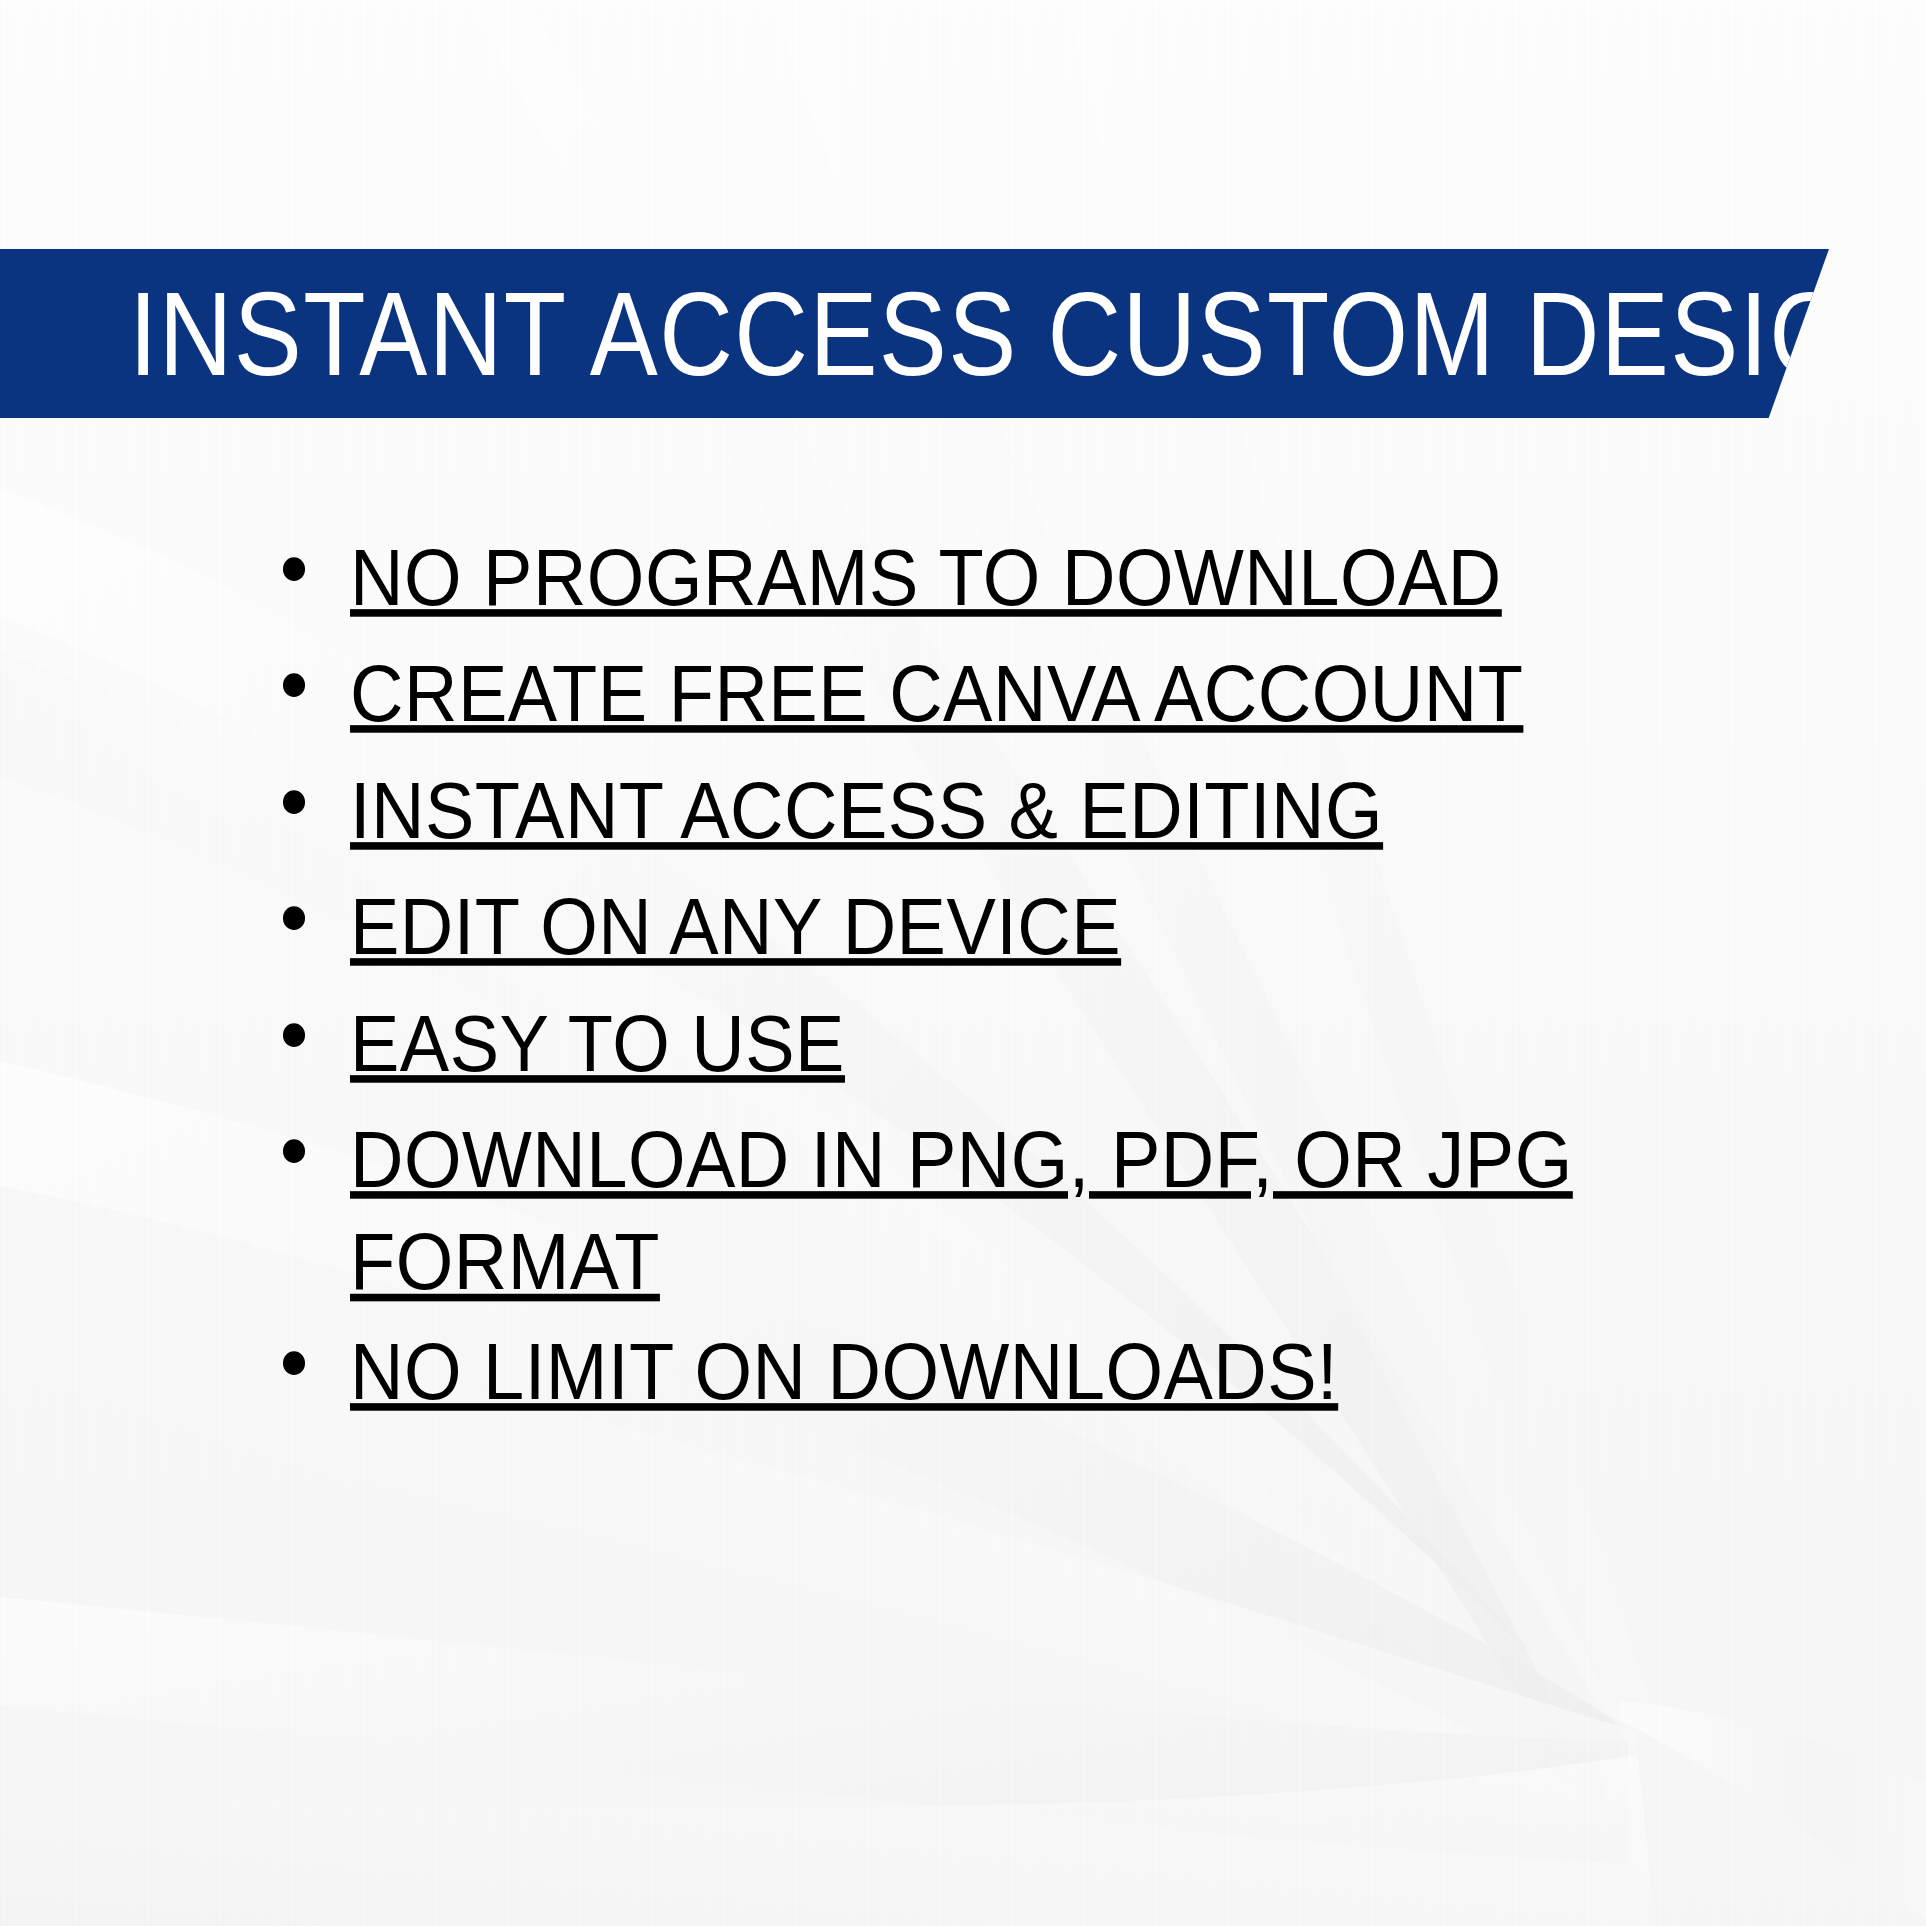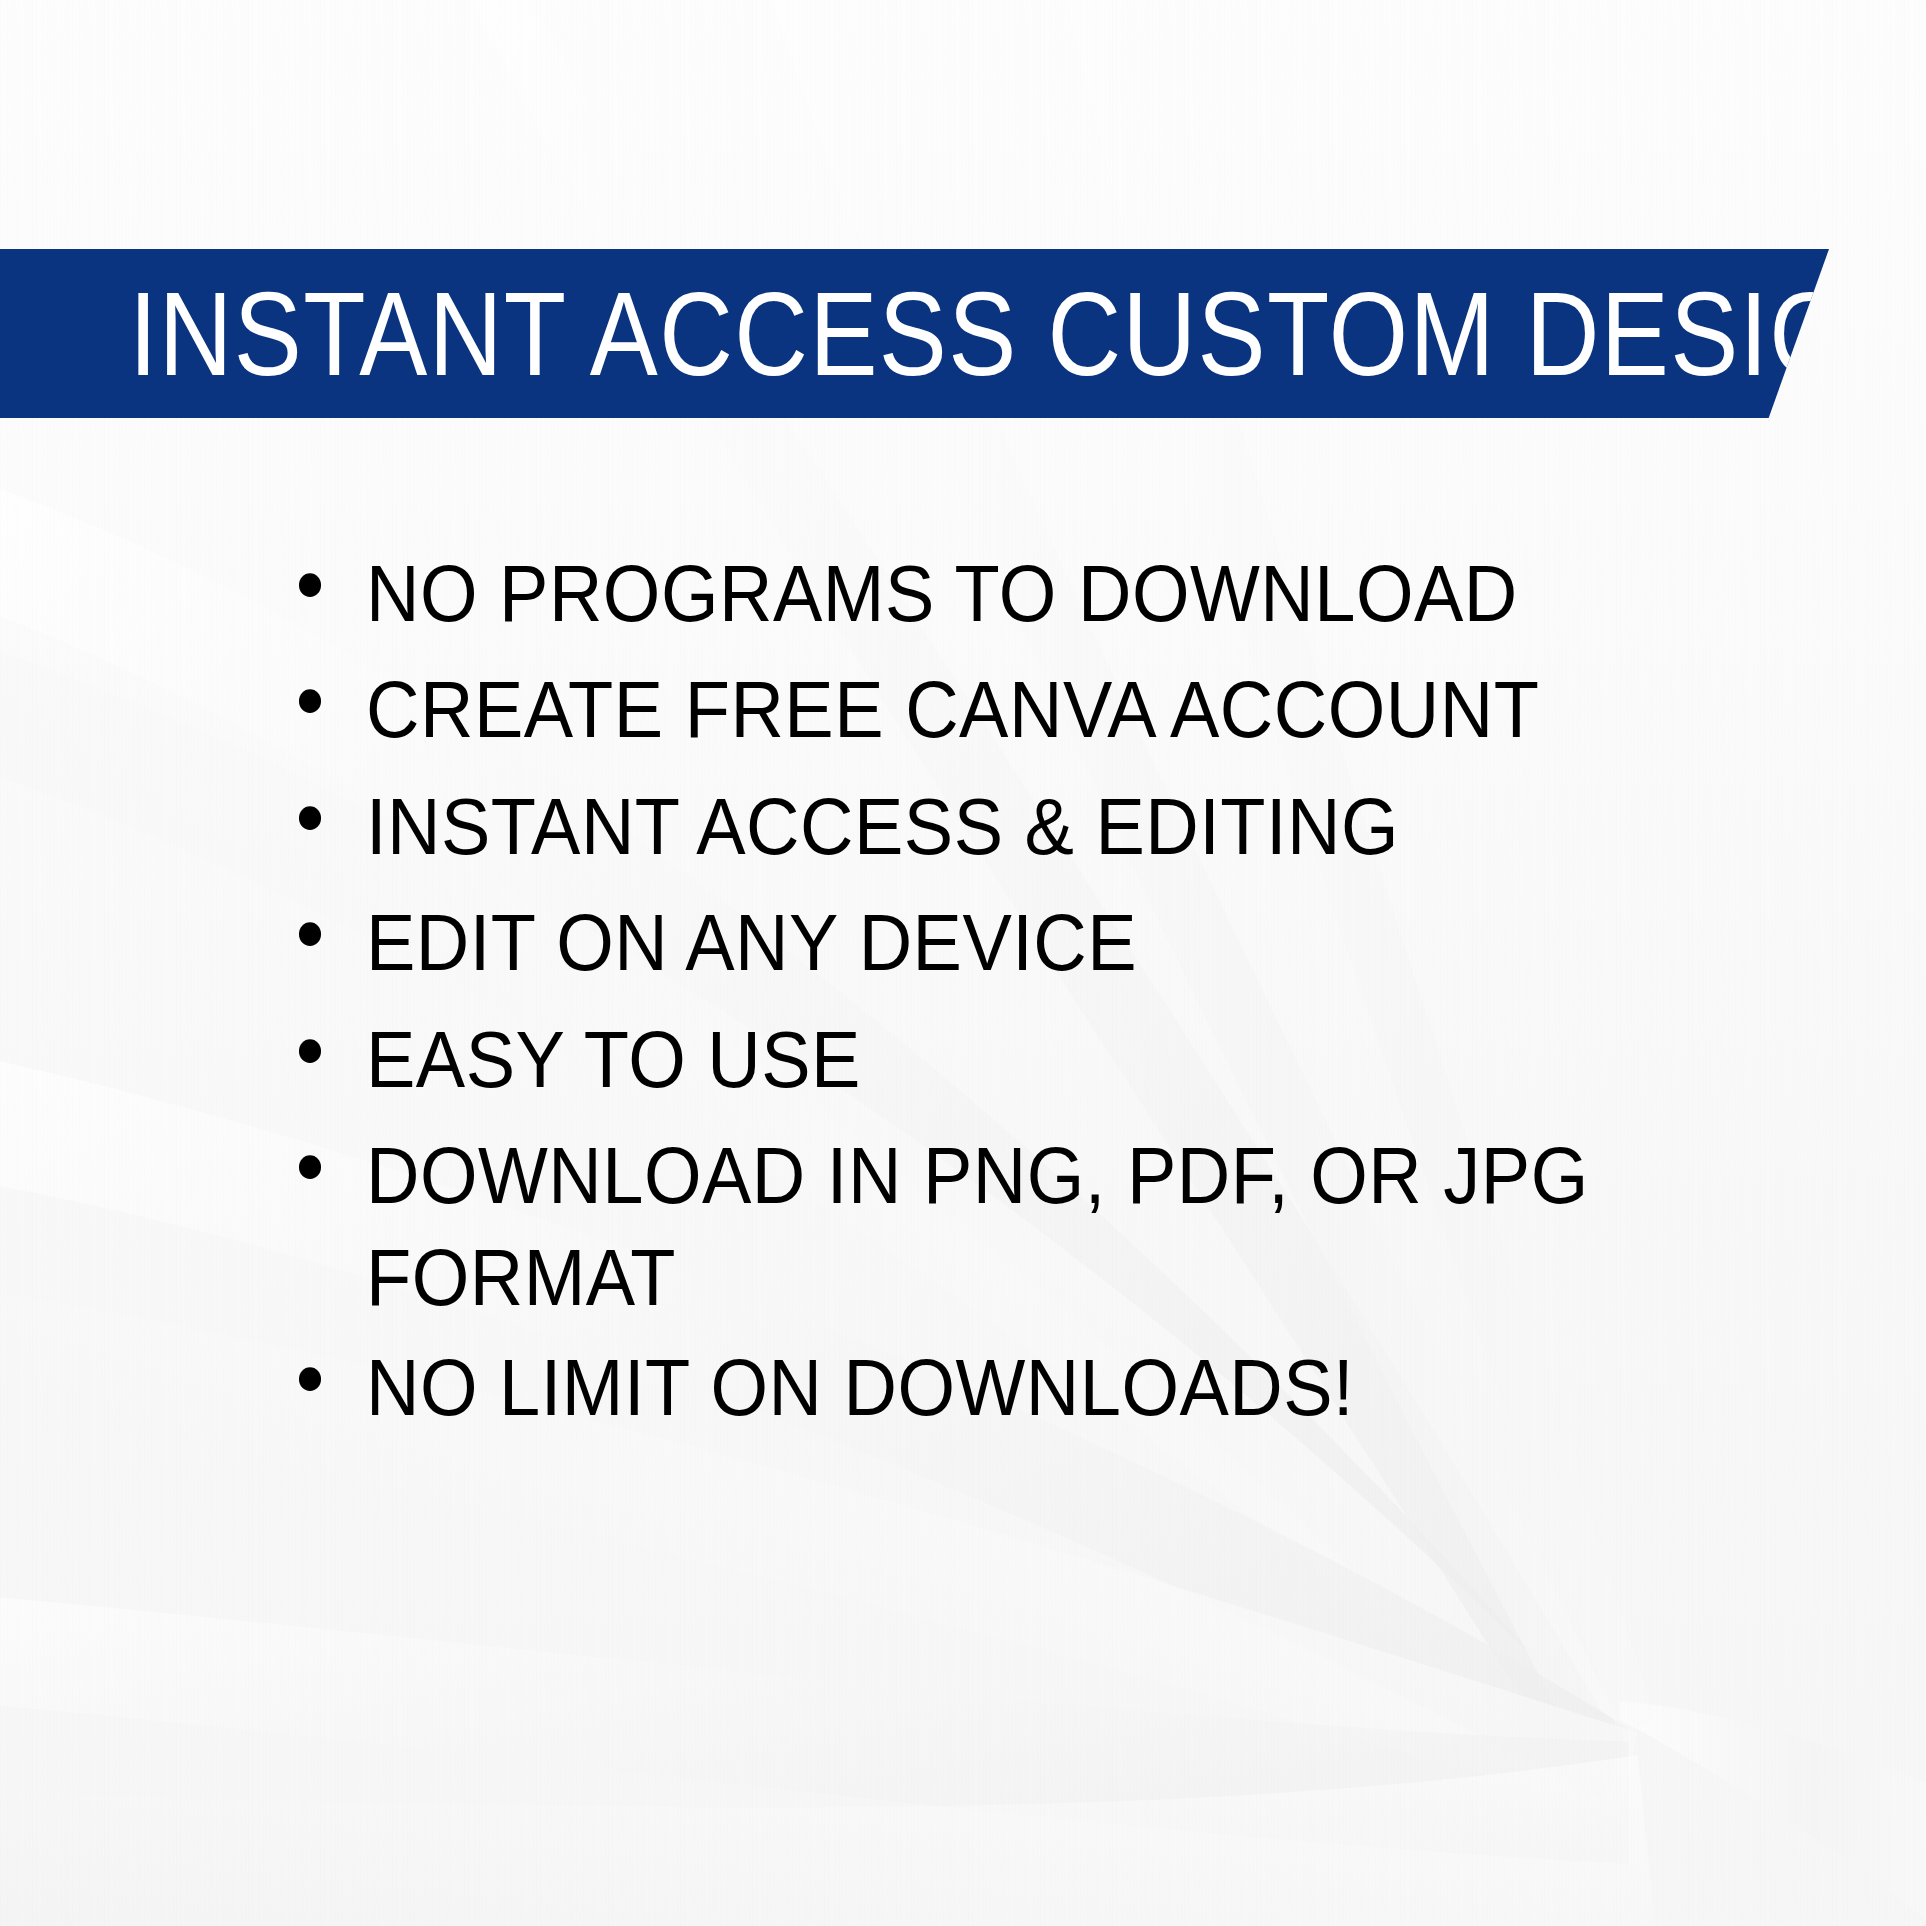--- a/index.html
+++ b/index.html
@@ -82,23 +82,24 @@
     transform: scaleY(1.16);
     transform-origin: center;
   }
 
   
   .feature-list {
     position: absolute;
     left: 276px;
     top: 526px;
     width: 1447px;
-    margin: 16px;
+    margin: 0;
     padding: 0;
     list-style: none;
+    text-decoration: underline;
   }
 
   .feature-item {
     position: relative;
     padding-left: 74px;
     margin: 0 0 21px 0;
     color: #000000;
     font-family: "Liberation Sans", sans-serif;
     font-size: 74px;
     font-weight: 300;

